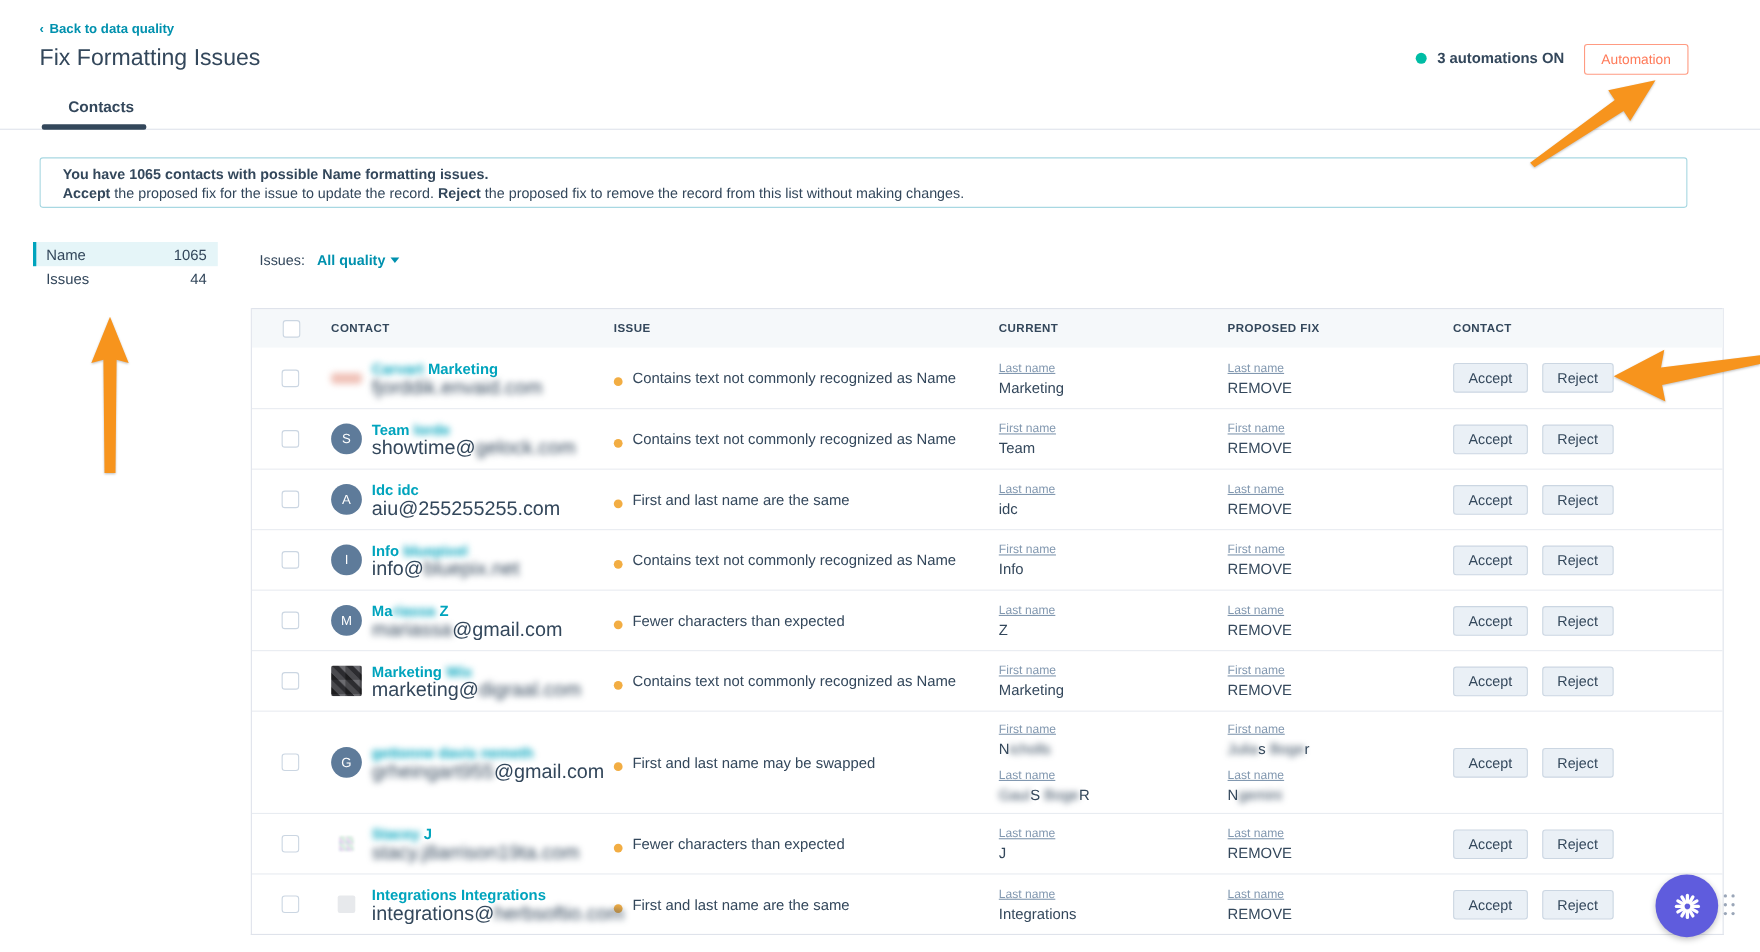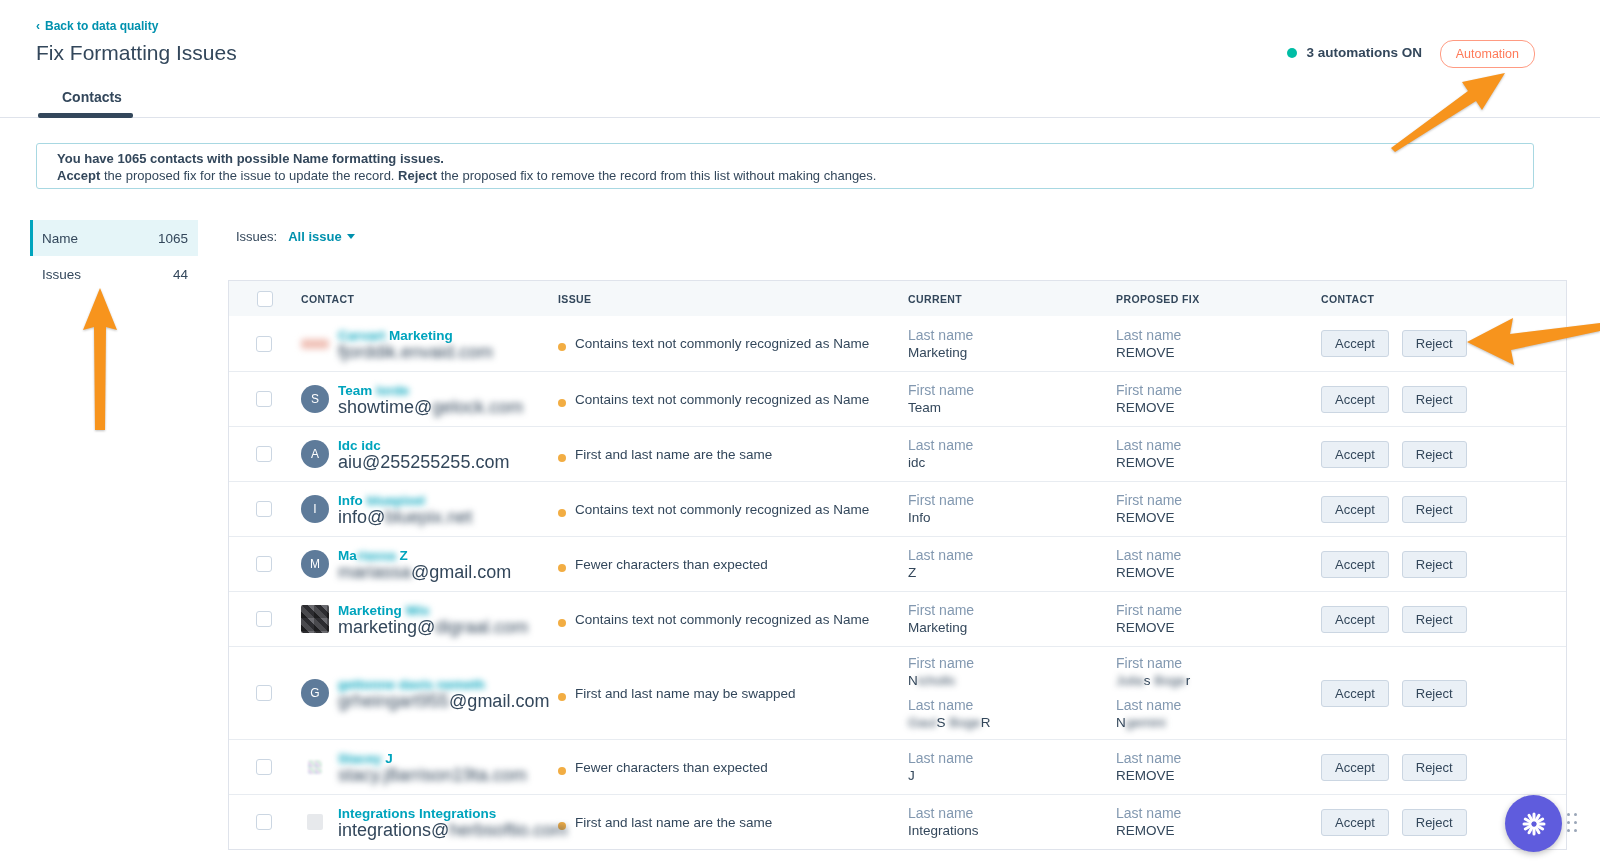--- a/index.html
+++ b/index.html
@@ -15,38 +15,38 @@
 
   
   .back{position:absolute;left:36px;top:19px;font-size:12px;font-weight:700;
         color:var(--link);text-decoration:none;cursor:pointer;}
   .back .chev{font-size:12px;margin-right:5px;}
   h1{position:absolute;left:36px;top:41px;font-size:21px;font-weight:400;color:var(--navy);}
   .auto-status{position:absolute;right:178px;top:45px;display:flex;align-items:center;gap:9px;
         font-size:13.5px;font-weight:700;color:var(--navy);padding-left:44px;}
   .dot-green{width:10px;height:10px;border-radius:50%;background:var(--green);}
   .btn-automation{position:absolute;right:65px;top:40px;height:28px;padding:0 15px;
-        background:#fff;border:1px solid #ff9b82;border-radius:13px;color:var(--orange);
+        background:#fff;border:1px solid #ff9b82;border-radius:3px;color:var(--orange);
         font-size:12.5px;font-family:inherit;cursor:pointer;}
 
   
   .tabs-line{position:absolute;left:0;right:0;top:117px;height:1px;background:var(--border);}
   .tab{position:absolute;left:62px;top:89px;font-size:14px;font-weight:700;color:var(--navy);cursor:pointer;}
   .tab-underline{position:absolute;left:38px;top:113px;width:95px;height:5px;background:var(--navy);border-radius:2px;}
 
   
   .banner{position:absolute;left:36px;top:143px;width:1498px;height:46px;
         border:1px solid var(--banner-border);border-radius:3px;background:#fff;
         padding:7px 20px;font-size:13px;line-height:16.5px;color:var(--navy);}
   .banner .l1{font-weight:700;}
   .bold{font-weight:700;}
 
   
   .sidebar{position:absolute;left:30px;top:220px;width:168px;font-size:13.5px;}
-  .side-item{display:flex;justify-content:space-between;align-items:center;height:36px;
+  .side-item{display:flex;justify-content:space-between;align-items:center;height:22px;
         padding:0 10px 0 9px;border-left:3px solid transparent;cursor:pointer;color:var(--navy);}
   .side-item.sel{background:var(--sel-bg);border-left-color:var(--cyan);}
 
   
   .filter{position:absolute;left:236px;top:229px;font-size:13px;display:flex;gap:11px;align-items:center;}
   .filter .fval{color:var(--link);font-weight:700;cursor:pointer;display:flex;align-items:center;gap:5px;}
   .caret{width:0;height:0;border-left:4px solid transparent;border-right:4px solid transparent;
         border-top:5px solid var(--link);display:inline-block;}
 
   
@@ -79,21 +79,21 @@
   .avatar.k-square-light{background:none;}
   .avatar.k-square-light::before{content:"";width:16px;height:16px;border-radius:2px;display:block;
         background:#e7e9ec;}
   .contact-text{line-height:17px;min-width:0;}
   .cname{color:var(--cyan);font-weight:700;font-size:13.5px;text-decoration:none;cursor:pointer;}
   .cemail{color:var(--navy);font-size:18px;}
   .c-issue{display:flex;align-items:flex-end;gap:9px;padding-left:12px;}
   .idot{width:8px;height:8px;border-radius:50%;background:var(--warn);flex:0 0 8px;}
   .field{line-height:17px;}
   .field + .field{margin-top:8px;}
-  .flabel{color:#8298b0;font-size:14px;}
+  .flabel{color:#8298b0;font-size:11px;text-decoration:underline;}
   .fvalue{color:var(--navy);font-size:13.5px;}
   .c-actions{display:flex;gap:13px;padding-left:2px;}
   .btn{height:27px;padding:0 13px;background:var(--btn-bg);border:1px solid var(--btn-border);
         border-radius:3px;color:var(--navy);font-size:13px;font-family:inherit;cursor:pointer;}
   .blur{filter:blur(3px);}
 
   
   .overlay{position:absolute;left:0;top:0;width:1600px;height:865px;pointer-events:none;}
   .overlay polygon{fill:var(--arrow);filter:drop-shadow(0 1px 1px rgba(0,0,0,.25));}
   .fab{position:absolute;left:1505px;top:795px;width:57px;height:57px;border-radius:50%;
@@ -133,21 +133,21 @@
     </div>
     <div class="side-item">
       <span>Issues</span>
       <span>44</span>
     </div>
   </div>
 
   <div class="filter">
     <span>Issues:</span>
     <span class="fval">
-      <span>All issue</span>
+      <span>All quality</span>
       <span class="caret"></span>
     </span>
   </div>
 
   <div class="table">
     <div class="thead">
       <div class="cell c-check">
           <span class="checkbox"></span>
         </div>
       <div class="cell">CONTACT</div>

